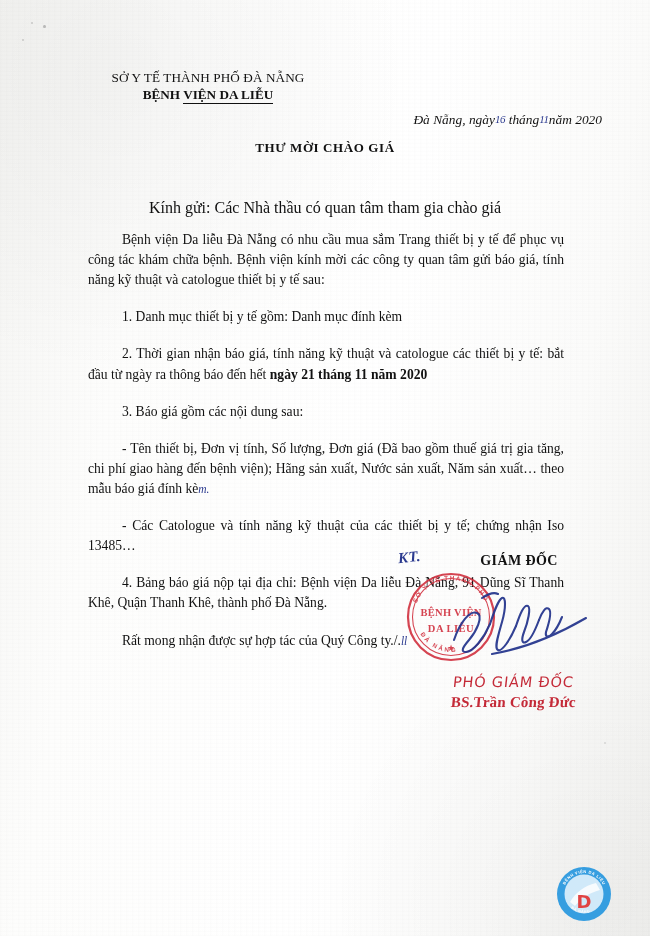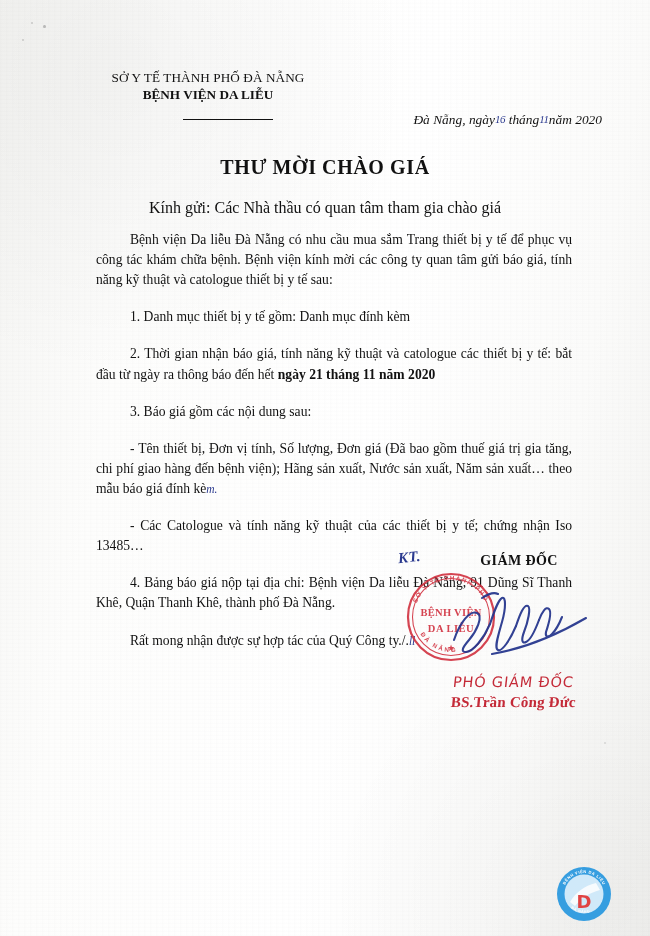--- a/index.html
+++ b/index.html
@@ -50,21 +50,21 @@
   .hdr-right {
     flex: 1; text-align: center; margin-right: 42px;
     line-height: 1.28;
   }
   .org-line1 {
     font-size: 13.2px; letter-spacing: .1px; white-space: nowrap;
   }
   .org-line2 {
     font-weight: bold; font-size: 13.2px; white-space: nowrap;
   }
-  .org-line2 .ul { border-bottom: 1.3px solid #111; padding-bottom: 17px; }
+  .org-line2 .ul { border-bottom: 1.3px solid #111; padding-bottom: 1px; }
   .nation-line1 {
     font-weight: bold; font-size: 13.8px; white-space: nowrap; letter-spacing: .1px;
   }
   .nation-line2 {
     font-weight: bold; font-size: 13.2px; white-space: nowrap;
     display: inline-block; border-bottom: 1.3px solid #111; padding-bottom: 1px; margin-top: 2px;
   }
 
   .date-line {
     position: absolute;
@@ -79,37 +79,37 @@
     font-style: italic;
     font-size: 11px;
     letter-spacing: -0.3px;
     position: relative;
     top: -1px;
   }
 
   
   .doc-title {
     position: absolute;
-    top: 156px; left: 0; width: 650px;
+    top: 140px; left: 0; width: 650px;
     text-align: center;
     font-weight: bold;
-    font-size: 20px;
+    font-size: 13px;
     letter-spacing: .6px;
   }
   .recipient {
     position: absolute;
     top: 199px; left: 0; width: 650px;
     text-align: center;
     font-size: 16px;
   }
 
   
   .body-block {
     position: absolute;
-    top: 230px; left: 96px; width: 476px;
+    top: 230px; left: 88px; width: 476px;
   }
   p.para {
     margin: 0 0 8.5px 0;
     font-size: 13.6px;
     line-height: 1.48;
     text-align: justify;
     text-indent: 34px;
     hyphens: none;
   }
   p.gap { margin-bottom: 17px; }

